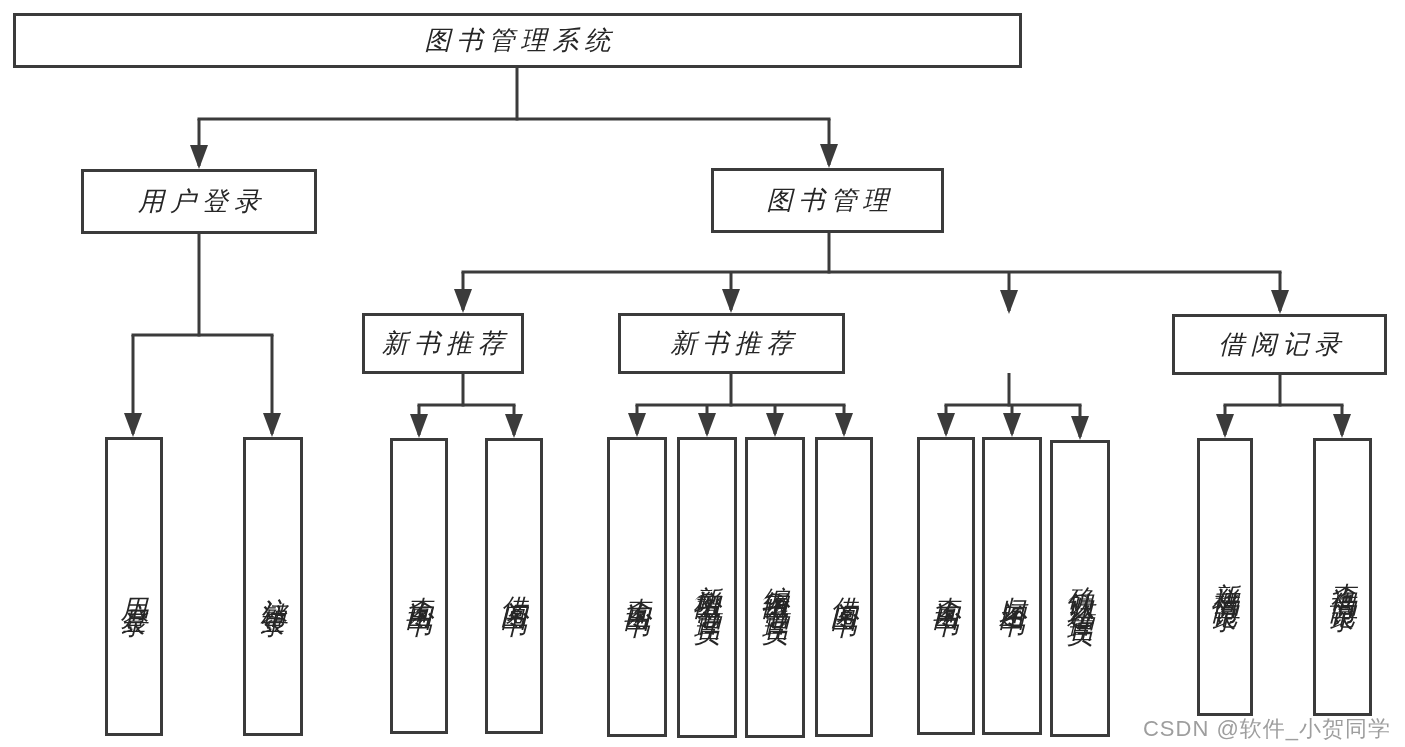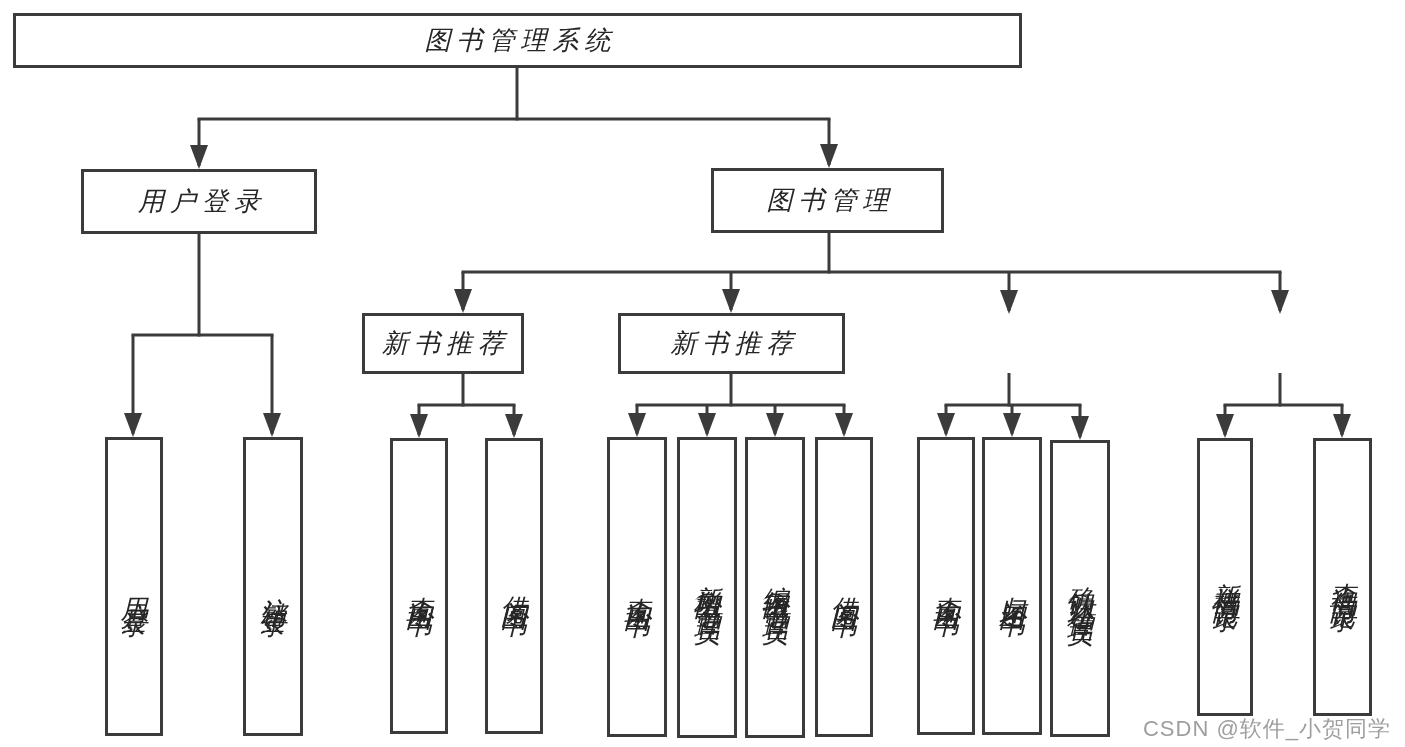--- a/index.html
+++ b/index.html
@@ -113,20 +113,23 @@
   <div class="node h" style="left:711px; top:168px; width:233px; height:65px;">
     <span>图书管理</span>
   </div>
 
   <div class="node h" style="left:362px; top:313px; width:162px; height:61px;">
     <span>新书推荐</span>
   </div>
   <div class="node h" style="left:618px; top:313px; width:227px; height:61px;">
     <span>新书推荐</span>
   </div>
+  <div class="node h" style="left:1172px; top:314px; width:215px; height:61px;">
+    <span>借阅记录</span>
+  </div>
 
   <div class="node v" style="left:105px; top:437px; width:58px; height:299px;">
     <span>用户登录</span>
   </div>
   <div class="node v" style="left:243px; top:437px; width:60px; height:299px;">
     <span>注销登录</span>
   </div>
 
   <div class="node v" style="left:390px; top:438px; width:58px; height:296px;">
     <span>查询图书</span>

